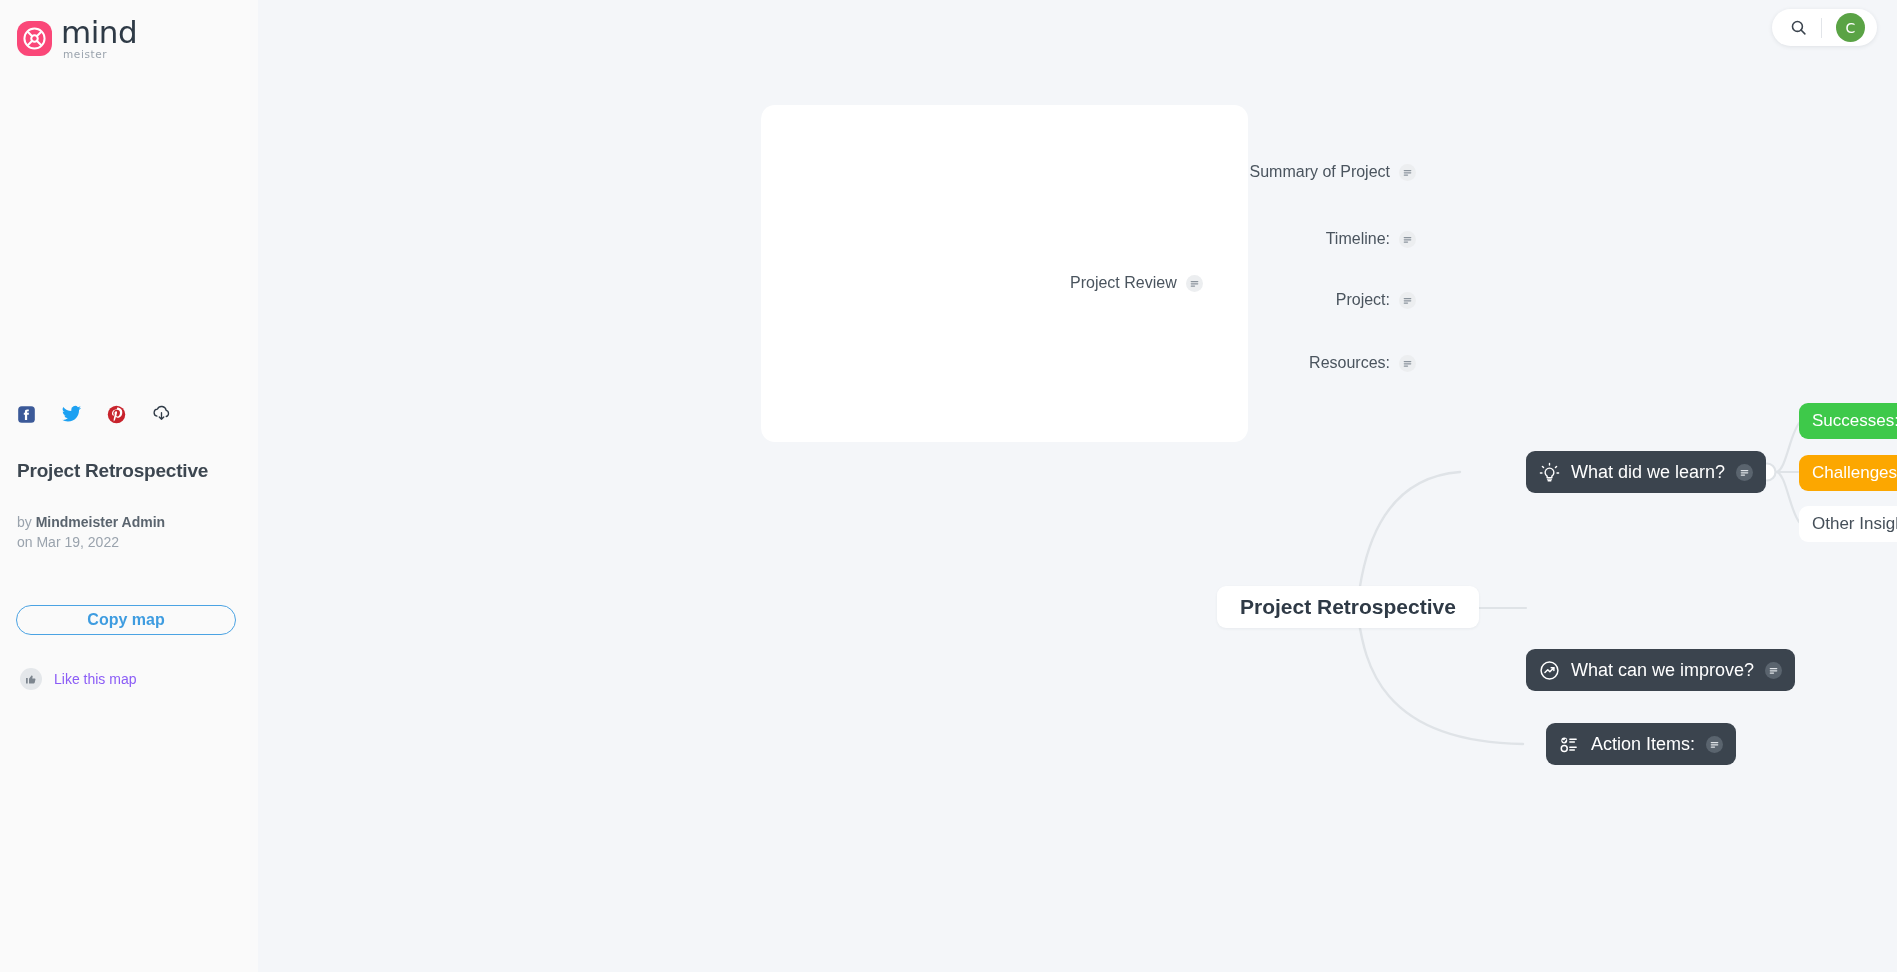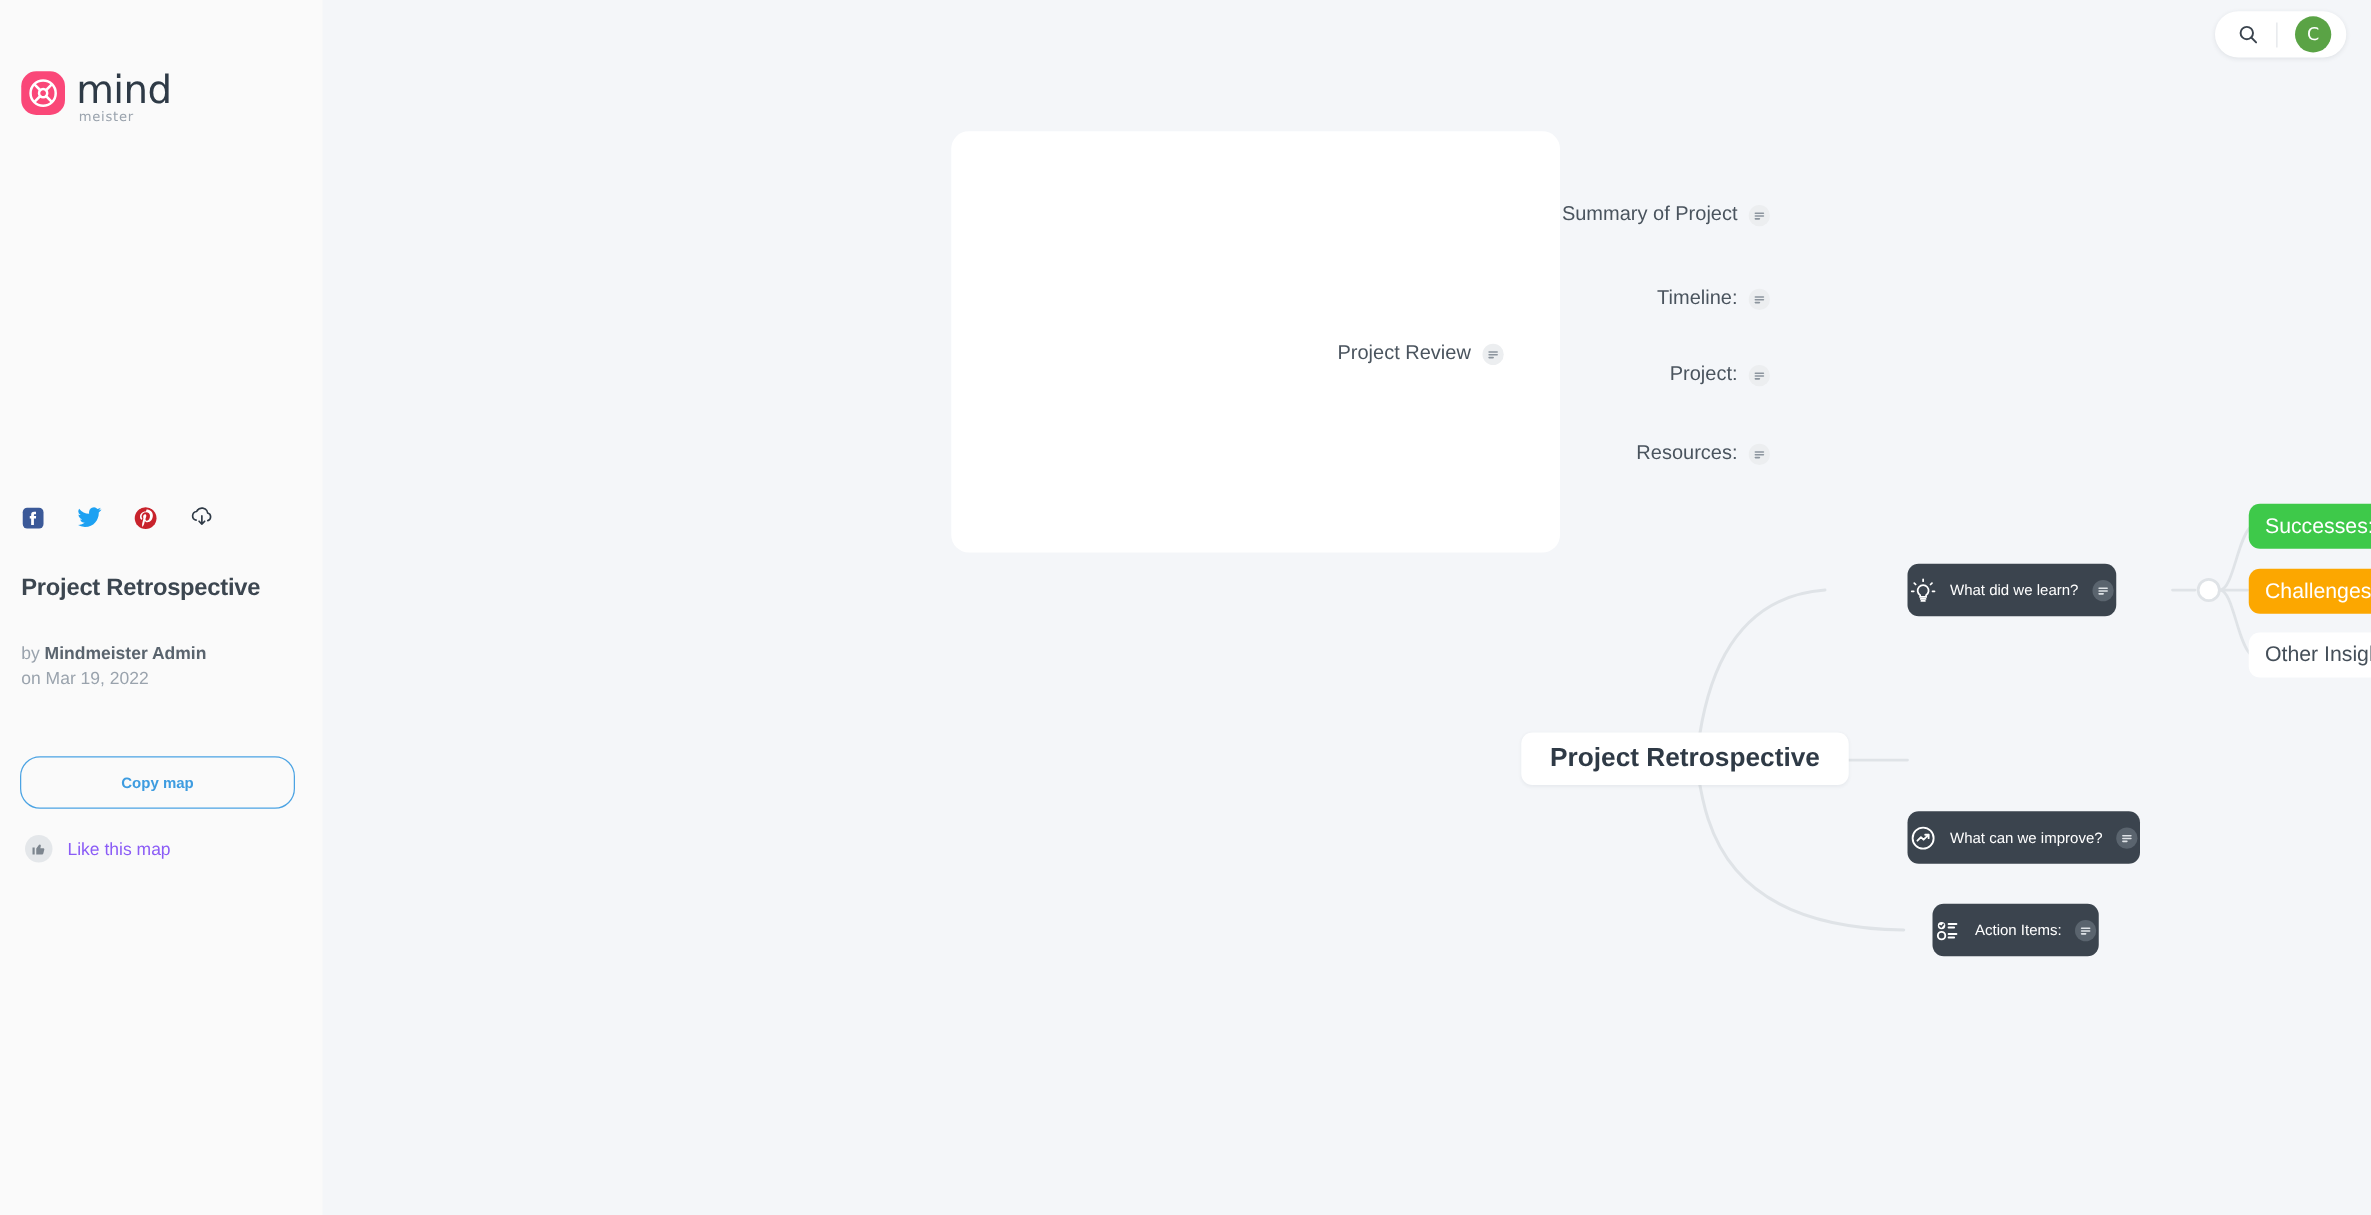--- a/index.html
+++ b/index.html
@@ -12,21 +12,21 @@
   #app { position: relative; width: 1897px; height: 972px; }
 
   
   .sidebar {
     position: absolute; left: 0; top: 0;
     width: 258px; height: 972px;
     background: #fafafa;
   }
   .logo-wrap {
     position: absolute; left: 17px; top: 17px;
-    display: flex; gap: 9px; margin-top: 40px;
+    display: flex; align-items: center; gap: 9px;
   }
   .logo-mark {
     width: 35px; height: 35px; border-radius: 12px;
     background: #fa4778;
     display: flex; align-items: center; justify-content: center;
   }
   .logo-text { display: flex; flex-direction: column; line-height: 1; }
   .logo-title {
     font-size: 31px; font-weight: 400; color: #2e3a46;
     letter-spacing: -0.5px; font-family: "DejaVu Sans", sans-serif;
@@ -51,24 +51,24 @@
   }
   .byline {
     position: absolute; left: 17px; top: 512px;
     font-size: 14px; color: #9aa3ad; line-height: 20px;
   }
   .byline b { color: #5a646e; font-weight: 700; }
   .byline .row2 { display: block; }
 
   .copy-map {
     position: absolute; left: 16px; top: 605px;
-    width: 220px; height: 42px;
+    width: 220px; height: 30px;
     border: 1px solid #4ba3e3; border-radius: 16px;
     background: transparent; color: #3e9ce0;
-    font-size: 12px; font-weight: 700;
+    font-size: 16px; font-weight: 700;
     font-family: "Liberation Sans", sans-serif;
     cursor: pointer;
     display: flex; align-items: center; justify-content: center;
   }
 
   .like-row {
     position: absolute; left: 20px; top: 668px;
     display: flex; align-items: center; gap: 12px; cursor: pointer;
   }
   .like-badge {
@@ -126,24 +126,24 @@
     position: absolute; left: 959px; top: 586px;
     height: 42px; padding: 0 23px;
     background: #ffffff; border-radius: 9px;
     display: flex; align-items: center;
     font-size: 21px; font-weight: 700; color: #2f3a46;
     white-space: nowrap; cursor: pointer;
     box-shadow: 0 1px 3px rgba(40,50,60,.06);
   }
 
   .dark-node {
-    position: absolute; height: 42px; padding: 0 2px;
+    position: absolute; height: 42px; padding: 0 13px;
     background: #3b444e; border-radius: 9px;
     display: flex; align-items: center; gap: 11px;
-    color: #ffffff; font-size: 12px; white-space: nowrap; cursor: pointer;
+    color: #ffffff; font-size: 18px; white-space: nowrap; cursor: pointer;
   }
   .dark-node .nlabel { color: #ffffff; }
 
   .pill-node {
     position: absolute; height: 36px; padding: 0 13px;
     border-radius: 9px;
     display: flex; align-items: center;
     font-size: 17px; white-space: nowrap; cursor: pointer;
     color: #ffffff;
   }

